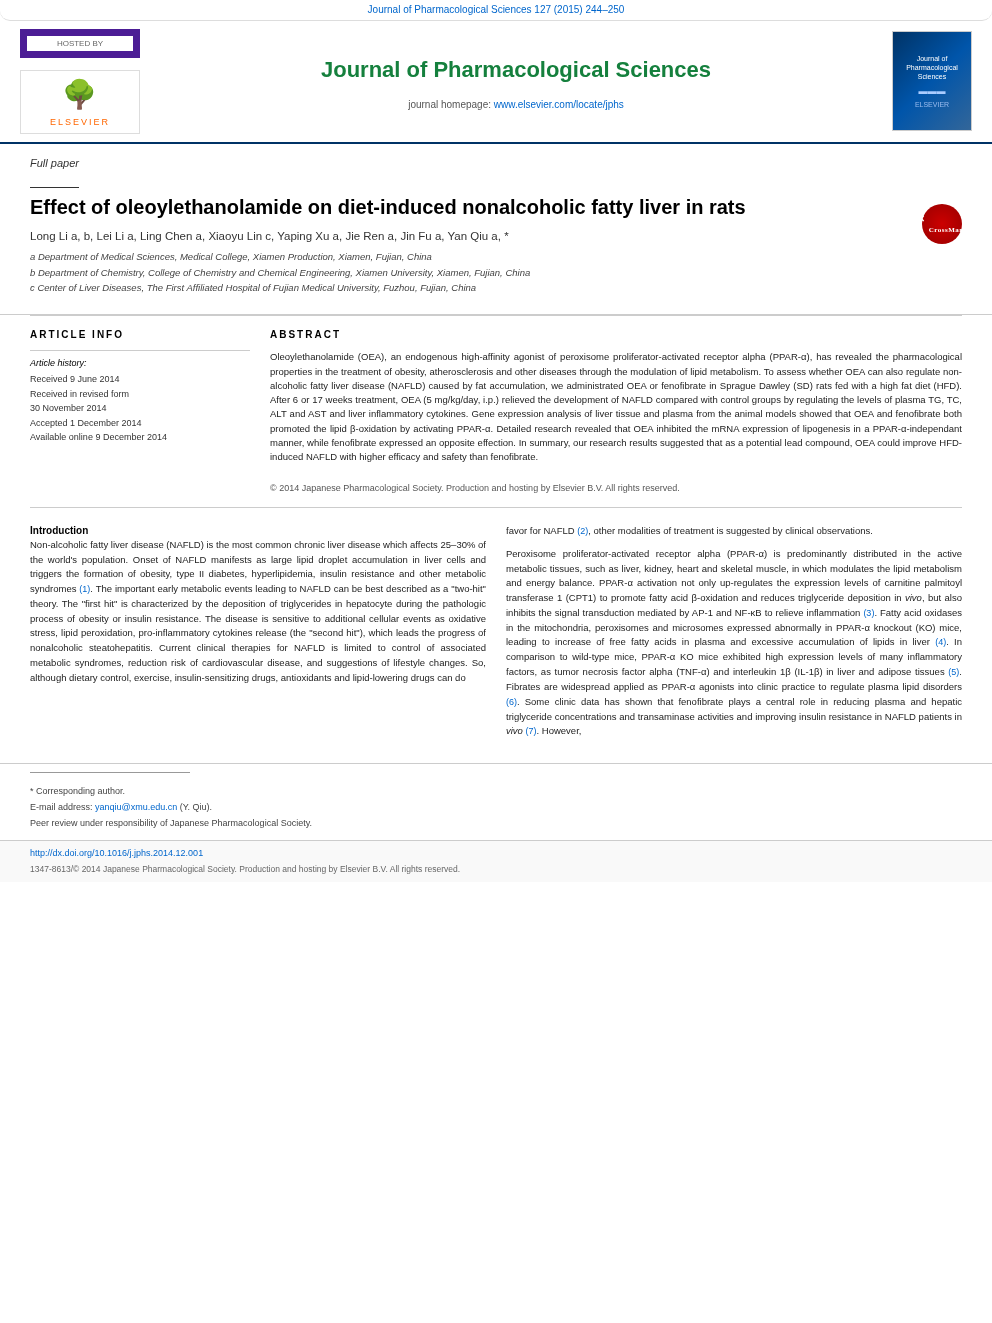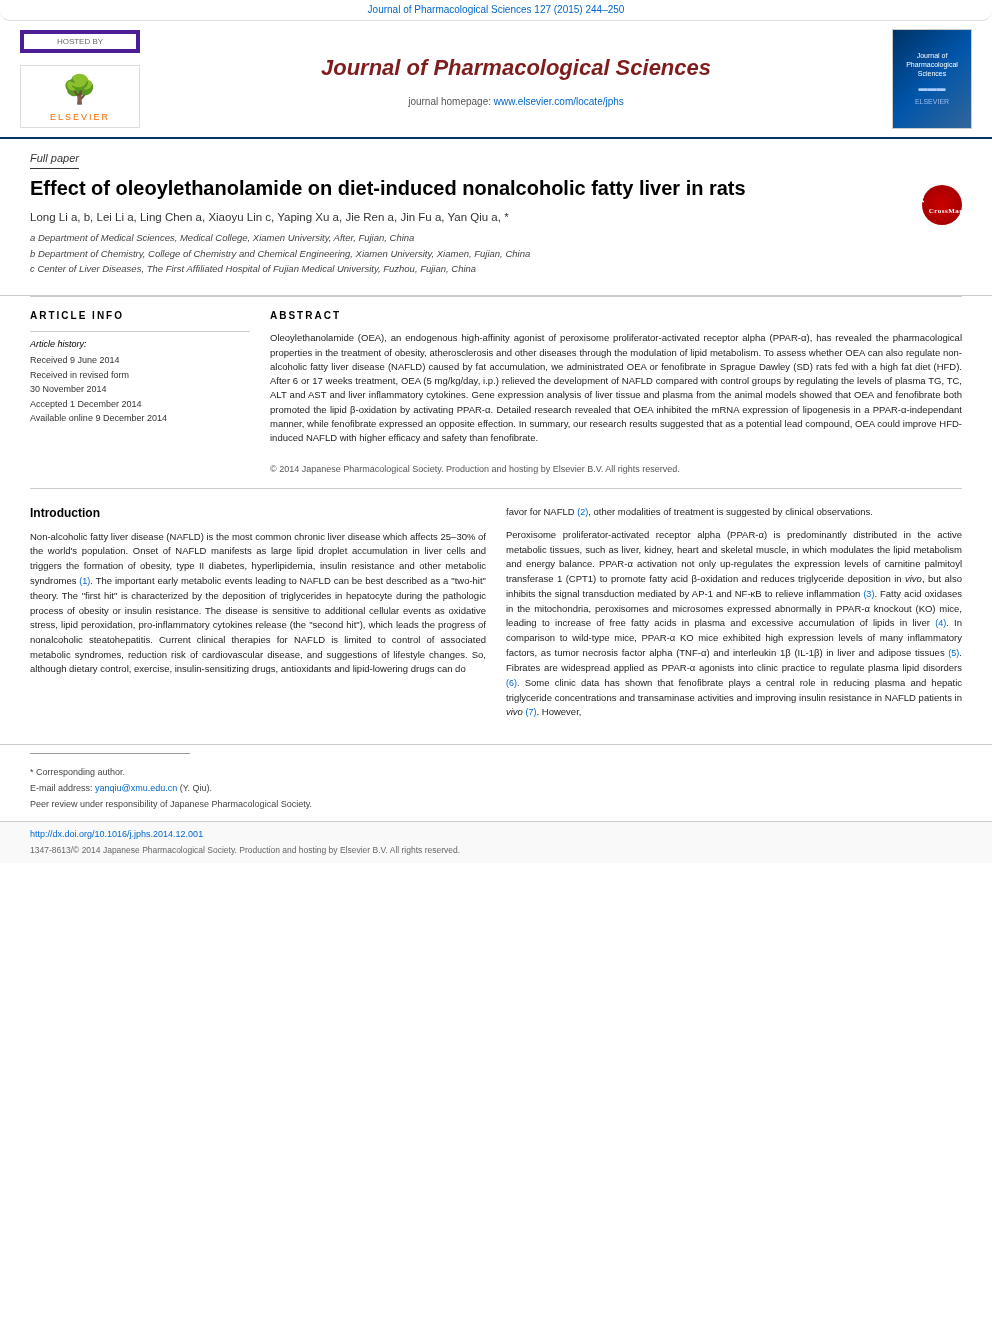--- a/index.html
+++ b/index.html
@@ -25,21 +25,21 @@
       display: flex;
       flex-direction: column;
       align-items: center;
       width: 120px;
     }
 
     .hosted-by {
       font-size: 8px;
       color: #666;
       text-align: center;
-      border: 4px solid #4c1d95;
+      border: 7px solid #4c1d95;
       padding: 2px 6px;
       margin-bottom: 12px;
       width: 100%;
       text-align: center;
     }
 
     .elsevier-logo-img {
       background: #fff;
       border: 1px solid #ddd;
       padding: 4px 8px;
@@ -67,23 +67,22 @@
     }
 
     .sciencedirect-link {
       color: #0066cc;
       font-size: 10px;
     }
 
     .journal-name-header {
       font-size: 22px;
       font-weight: bold;
-      color: #7f1d1d;
+      color: #15803d;
       margin: 4px 0;
-      font-style: italic;
     }
 
     .journal-homepage {
       font-size: 10px;
       color: #555;
       margin-top: 12px;
     }
 
     .journal-homepage-link {
       color: #0066cc;
@@ -116,21 +115,21 @@
       border-bottom: 1px solid #ccc;
     }
 
     .full-paper-label {
       font-size: 11px;
       font-style: italic;
       color: #333;
       margin-bottom: 6px;
       border-bottom: 1px solid #333;
       display: inline-block;
-      padding-bottom: 2px;
+      padding-bottom: 16px;
     }
 
     .paper-title {
       font-size: 20px;
       font-weight: bold;
       color: #000;
       line-height: 1.3;
       margin-bottom: 8px;
     }
 
@@ -255,24 +254,23 @@
 
     .left-col {
       flex: 1;
     }
 
     .right-col {
       flex: 1;
     }
 
     .section-heading {
-      font-size: 12px;
+      font-size: 10px;
       font-weight: bold;
       color: #000;
-      margin-bottom: 8px;
     }
 
     .body-text {
       font-size: 9.5px;
       color: #222;
       text-align: justify;
       line-height: 1.55;
       margin-bottom: 8px;
     }
 
@@ -357,21 +355,21 @@
   </div>
 </div>
 
 <div class="paper-section">
   <div class="full-paper-label">Full paper</div>
   <div style="display:flex; align-items:flex-start;justify-content:space-between;">
     <div style="flex:1;">
       <div class="paper-title">Effect of oleoylethanolamide on diet-induced nonalcoholic fatty liver in rats</div>
       <div class="authors">Long Li a, b, Lei Li a, Ling Chen a, Xiaoyu Lin c, Yaping Xu a, Jie Ren a, Jin Fu a, Yan Qiu a, *</div>
       <div class="affiliations">
-        <div class="affil-line">a Department of Medical Sciences, Medical College, Xiamen University, After, Fujian, China</div>
+        <div class="affil-line">a Department of Medical Sciences, Medical College, Xiamen Production, Xiamen, Fujian, China</div>
         <div class="affil-line">b Department of Chemistry, College of Chemistry and Chemical Engineering, Xiamen University, Xiamen, Fujian, China</div>
         <div class="affil-line">c Center of Liver Diseases, The First Affiliated Hospital of Fujian Medical University, Fuzhou, Fujian, China</div>
       </div>
     </div>
     <div class="crossmark" style="margin-top:10px;">
       <span style="font-size:10px; font-weight:bold; font-family:serif;">✕<br><span style="font-size:7px; display:block; text-align:center; letter-spacing:0.5px;padding-left:12px;">CrossMark</span></span>
     </div>
   </div>
 </div>
 

